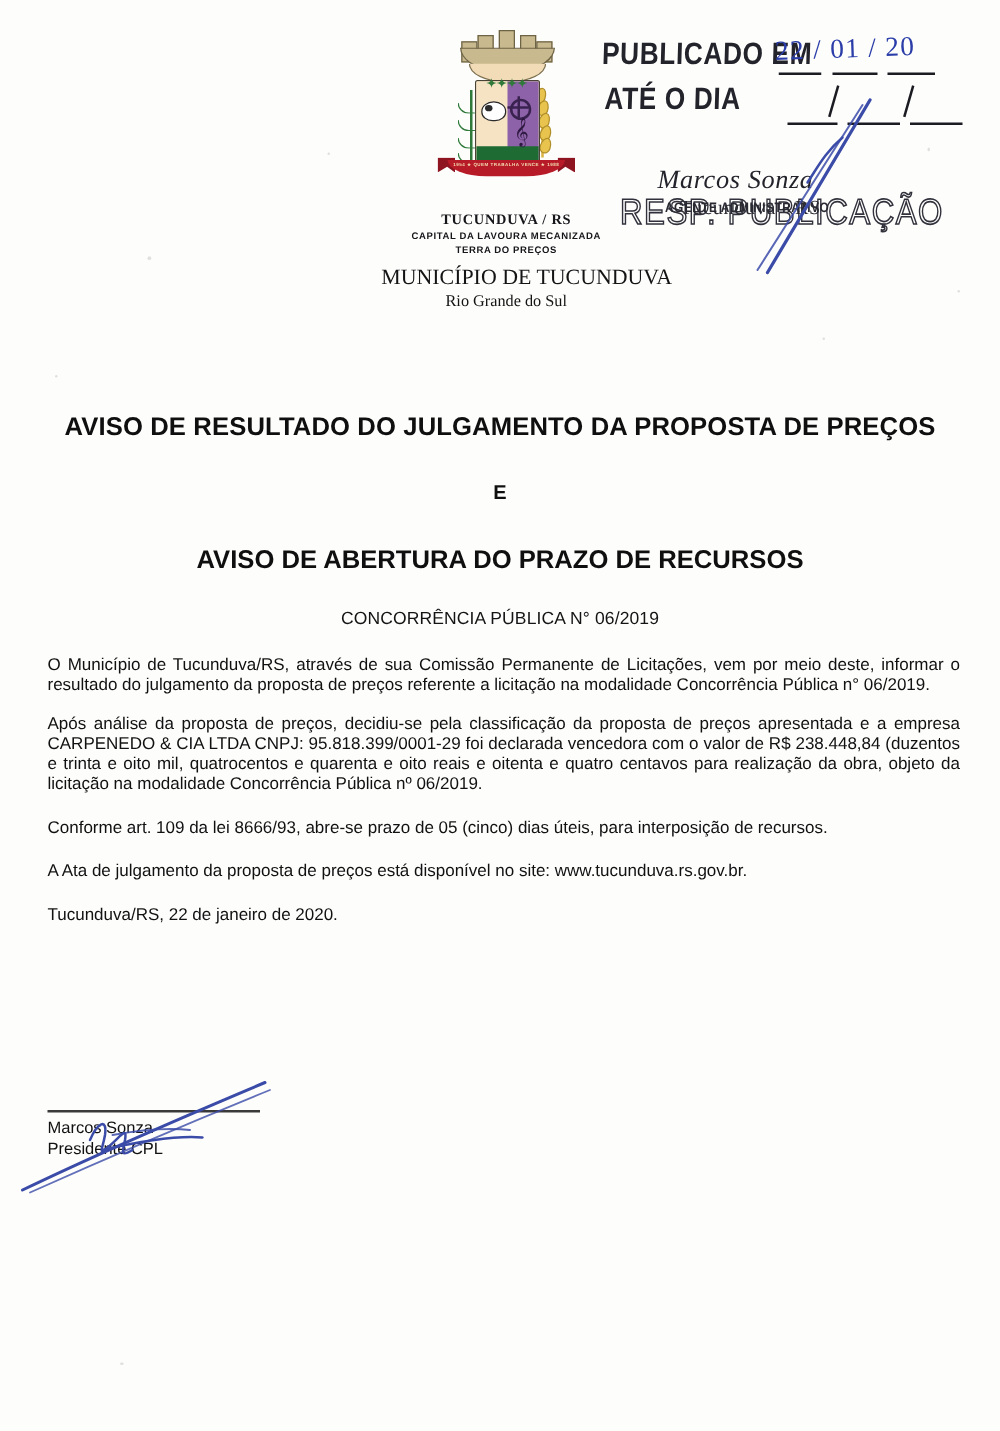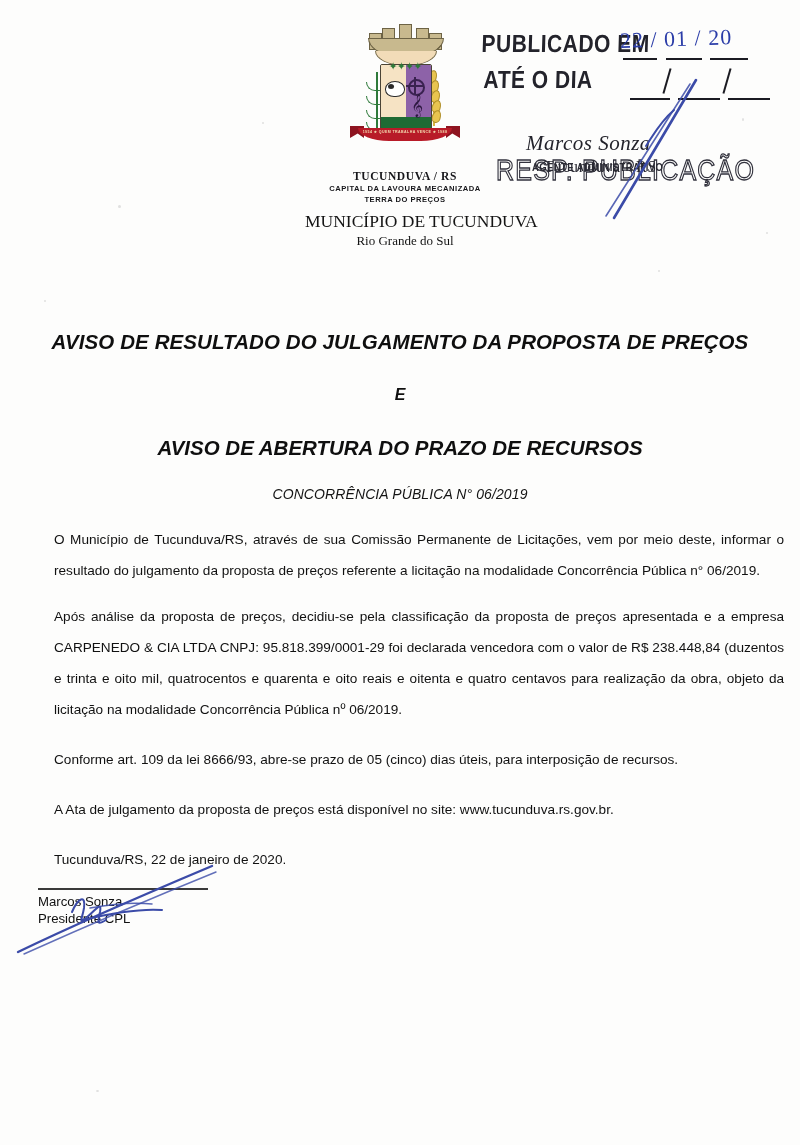--- a/index.html
+++ b/index.html
@@ -386,21 +386,21 @@
   }
   .stamp-pen {
     position: absolute;
     left: 0; top: 0;
     width: 300px; height: 200px;
     overflow: visible;
     pointer-events: none;
   }
 
   
-  .titles { position: absolute; left: 0; top: 330px; width: 800px; text-align: center; font-style: italic; }
+  .titles { position: absolute; left: 0; top: 330px; width: 800px; text-align: center; }
   .title-main {
     font-size: 20.5px;
     font-weight: bold;
     letter-spacing: .1px;
     color: #0f0f0f;
     white-space: nowrap;
   }
   .title-and {
     font-size: 16px;
     font-weight: bold;
@@ -422,24 +422,23 @@
     text-align: center;
   }
 
   
   .body-text {
     position: absolute;
     left: 38px;
     top: 524px;
     width: 730px;
     font-size: 13.6px;
-    line-height: 31px;
+    line-height: 16px;
     text-align: justify;
     color: #111111;
-    margin-left: 16px;
   }
   .body-text p { margin: 0 0 15px 0; }
   .body-text p.gap-lg { margin-bottom: 19px; }
   .body-text b { font-weight: normal; }
 
   
   .sig-block {
     position: absolute;
     left: 38px;
     top: 888px;

